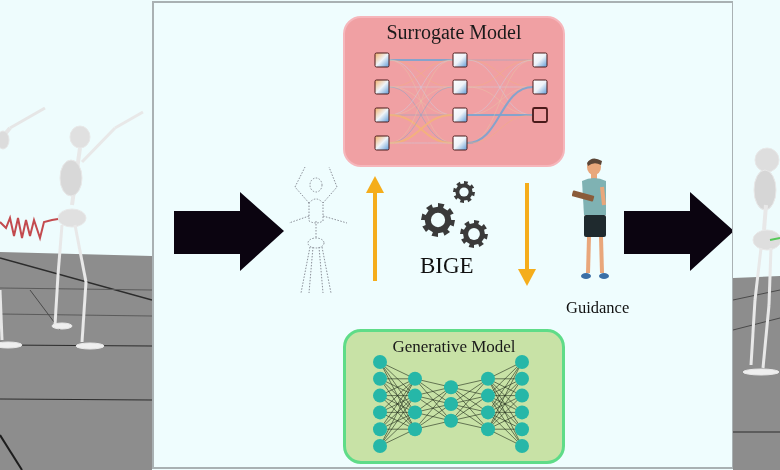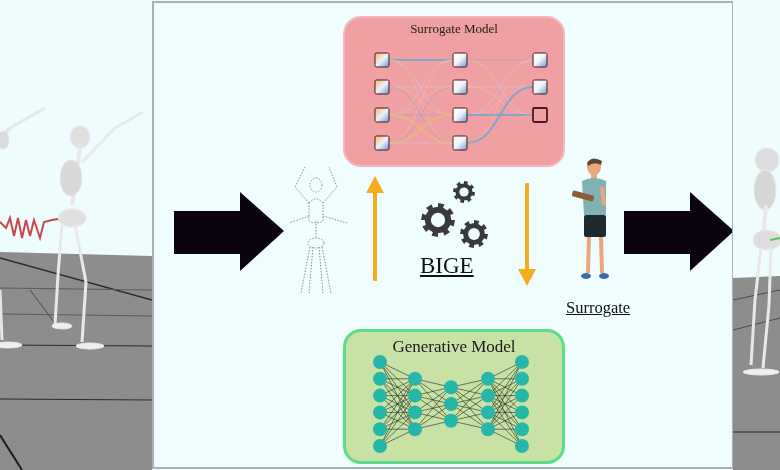--- a/index.html
+++ b/index.html
@@ -5,24 +5,24 @@
   html, body { margin:0; padding:0; }
   body { width:780px; height:470px; position:relative; overflow:hidden; background:#eefcfd; font-family:"Liberation Serif", serif; }
   .side { position:absolute; top:0; height:470px; overflow:hidden; background:#eefcfd; }
   .side svg { position:absolute; left:0; top:0; }
   #left-scene { left:0; width:152px; }
   #right-scene { left:733px; width:47px; }
   #panel { position:absolute; left:152px; top:1px; width:578px; height:464px; border:2px solid #a9b1b3; background:#effdfe; box-sizing:content-box; }
   .box { position:absolute; border-radius:18px; }
   #surrogate-box { left:189px; top:13px; width:218px; height:147px; background:#f0a0a3; border:2px solid #f6b6bb; }
   #generative-box { left:189px; top:326px; width:216px; height:129px; background:#c8e2a6; border:3px solid #5fdc88; }
-  .box-title { position:absolute; left:0; right:0; text-align:center; font-size:13px; color:#1a1a1a; }
+  .box-title { position:absolute; left:0; right:0; text-align:center; font-size:20px; color:#1a1a1a; }
   #surrogate-box .box-title { top:3px; }
   #generative-box .box-title { top:5px; font-size:17px; }
-  .label { position:absolute; font-size:16.5px; color:#111; white-space:nowrap;text-decoration:underline; }
+  .label { position:absolute; font-size:16.5px; color:#111; white-space:nowrap; }
   #bige-label { font-size:23px; }
   svg.abs { position:absolute; left:0; top:0; }
 </style>
 </head>
 <body>
 
 <div id="left-scene" class="side">
   <svg width="152" height="470">
     <polygon points="0,252 152,256 152,470 0,470" fill="#8d8d8d"></polygon>
     <line x1="0" y1="258" x2="152" y2="300" stroke="#2c2c2c" stroke-width="1.5"></line>
@@ -261,21 +261,21 @@
     <rect x="19" y="20" width="6" height="6" fill="#e9a77b"></rect>
     <path d="M10,28 Q22,22 34,28 L34,62 L12,62 Z" fill="#7fb2b3"></path>
     <rect x="12" y="62" width="22" height="22" rx="2" fill="#1f2a2e"></rect>
     <rect x="0" y="40" width="22" height="6" rx="1" transform="rotate(15 11 43)" fill="#8a5c3a"></rect>
     <line x1="30" y1="34" x2="32" y2="52" stroke="#e9a77b" stroke-width="4"></line>
     <line x1="17" y1="84" x2="16" y2="120" stroke="#e9a77b" stroke-width="4"></line>
     <line x1="29" y1="84" x2="30" y2="120" stroke="#e9a77b" stroke-width="4"></line>
     <ellipse cx="14" cy="123" rx="5" ry="3" fill="#3b6fa6"></ellipse>
     <ellipse cx="32" cy="123" rx="5" ry="3" fill="#3b6fa6"></ellipse>
   </svg>
-  <div class="label" style="left:412px;top:295px">Surrogate</div>
+  <div class="label" style="left:412px;top:295px">Guidance</div>
 
   <div id="generative-box" class="box">
     <div class="box-title">Generative Model</div>
     <svg class="abs" width="216" height="129" id="generative-svg">
         <line x1="34" y1="30" x2="69" y2="46.8" stroke="#1f2a1a" stroke-width="0.6"></line>
         <line x1="34" y1="30" x2="69" y2="63.6" stroke="#1f2a1a" stroke-width="0.6"></line>
         <line x1="34" y1="30" x2="69" y2="80.4" stroke="#1f2a1a" stroke-width="0.6"></line>
         <line x1="34" y1="30" x2="69" y2="97.2" stroke="#1f2a1a" stroke-width="0.6"></line>
         <line x1="34" y1="46.8" x2="69" y2="46.8" stroke="#1f2a1a" stroke-width="0.6"></line>
         <line x1="34" y1="46.8" x2="69" y2="63.6" stroke="#1f2a1a" stroke-width="0.6"></line>

